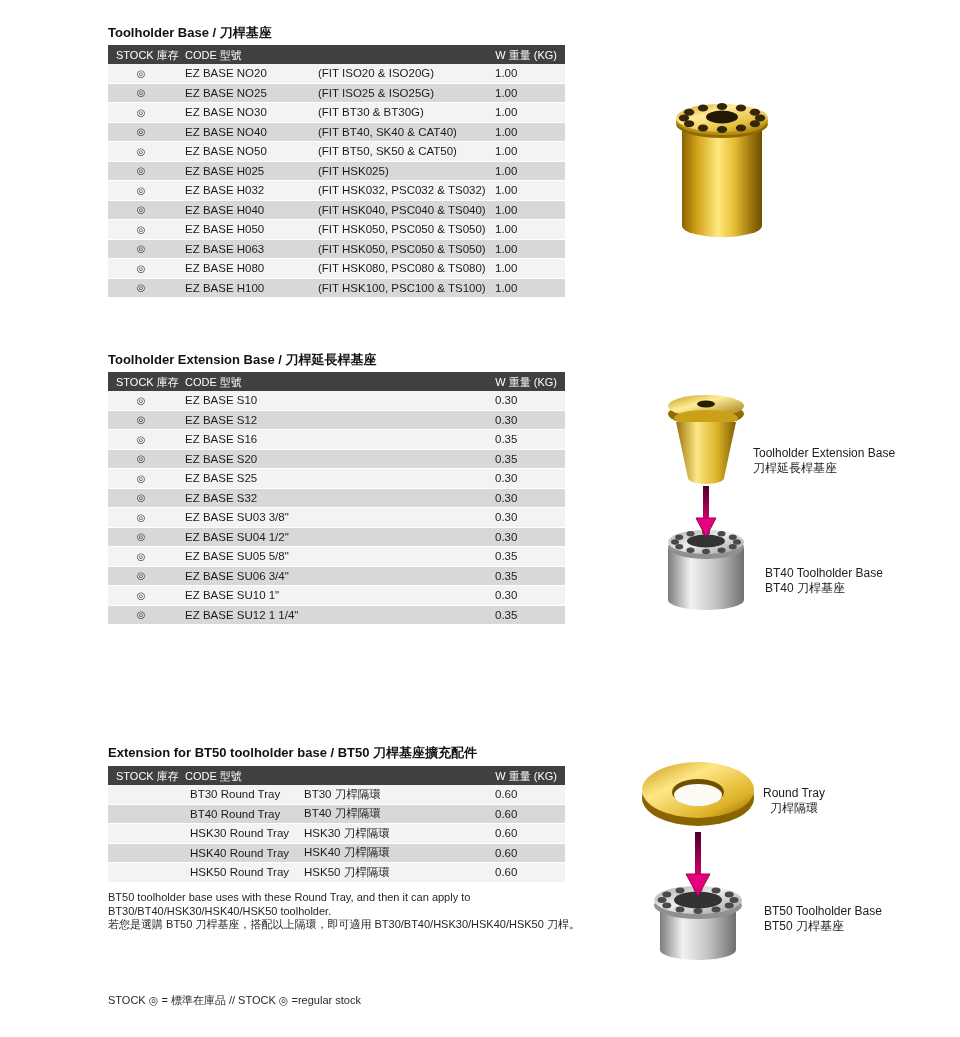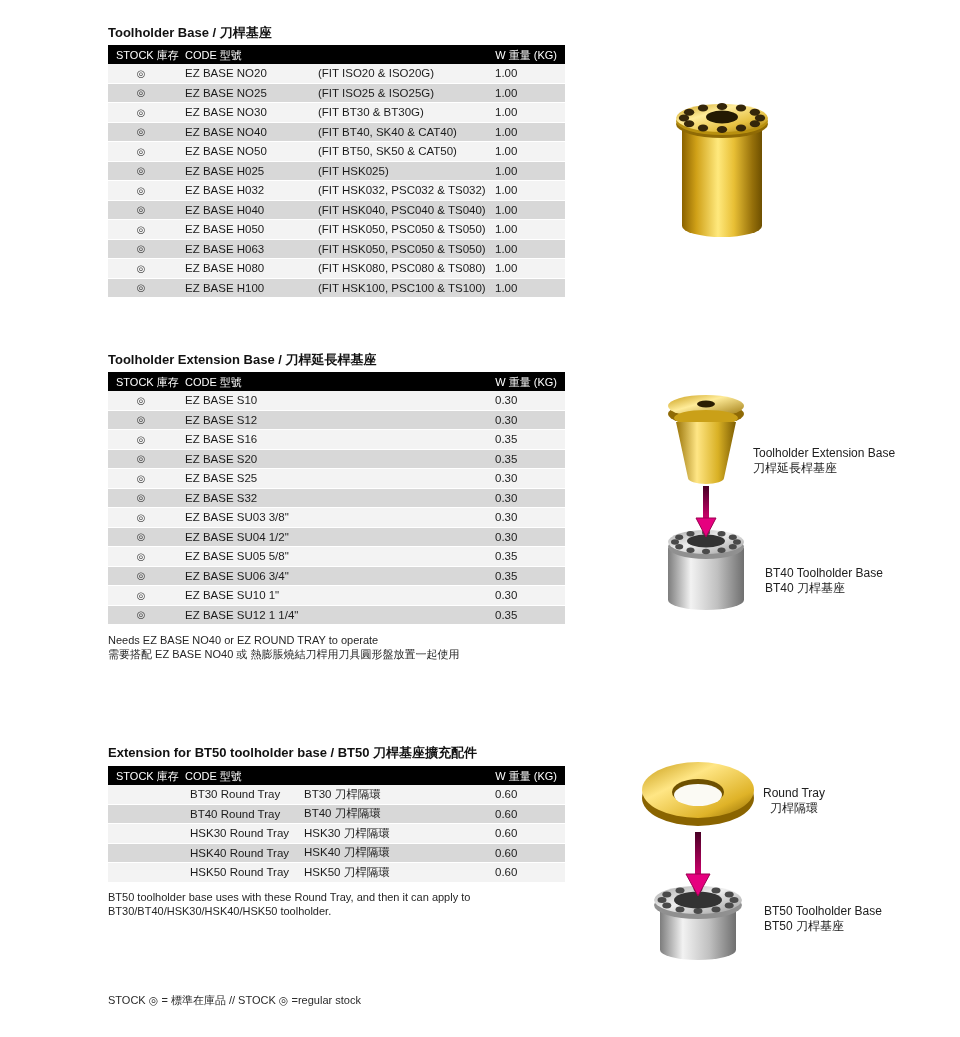--- a/index.html
+++ b/index.html
@@ -1,21 +1,21 @@
 <!DOCTYPE html>
 <html><head>
 <meta charset="utf-8">
 <style>
   html,body{margin:0;padding:0;}
   body{font-family:"Liberation Sans","DejaVu Sans",sans-serif;background:#fff;}
   #page{position:relative;width:960px;height:1037px;background:#ffffff;overflow:hidden;padding-left:44px;}
 
   .tbl-title{position:absolute;left:108px;font-size:13px;font-weight:bold;color:#111;white-space:nowrap;}
   .tbl{position:absolute;left:108px;width:457px;}
-  .thead{position:relative;background:#000000;color:#fff;height:19px;font-size:11px;}
+  .thead{position:relative;background:#404040;color:#fff;height:19px;font-size:11px;}
   .thead span{position:absolute;top:50%;transform:translateY(-50%);white-space:nowrap;}
   .th-stock{left:8px;}
   .th-code{left:77px;}
   .th-weight{right:8px;text-align:center;}
 
   .rows div.row{display:grid;align-items:center;height:19.5px;box-sizing:border-box;
     border-bottom:1px solid #fff;font-size:11.5px;color:#1c1c1c;white-space:nowrap;}
   .rows div.row:nth-of-type(odd){background:#f3f3f3;}
   .rows div.row:nth-of-type(even){background:#d8d8d8;}
   .t1 .row{grid-template-columns:66px 144px 1fr 70px;}
@@ -213,24 +213,20 @@
           <span class="c-weight">0.30</span>
         </div>
 
         <div class="row">
           <span class="c-stock">◎</span>
           <span class="c-code">EZ BASE SU12 1 1/4"</span>
           <span class="c-weight">0.35</span>
         </div>
       </div>
   </div>
-  <div class="note" style="top:634px;">
-    <span>Needs EZ BASE NO40 or EZ ROUND TRAY to operate</span>
-    <span>需要搭配 EZ BASE NO40 或 熱膨脹燒結刀桿用刀具圓形盤放置一起使用</span>
-  </div>
 
   <div class="tbl-title" style="top:744px;">Extension for BT50 toolholder base / BT50 刀桿基座擴充配件</div>
   <div class="tbl t3" style="top:766px;">
     <div class="thead">
       <span class="th-stock">STOCK 庫存</span>
       <span class="th-code">CODE 型號</span>
       <span class="th-weight">W 重量 (KG)</span>
     </div>
     <div class="rows">
 
@@ -265,20 +261,21 @@
         <div class="row">
           <span class="c-stock"></span>
           <span class="c-code">HSK50 Round Tray</span>
           <span class="c-desc">HSK50 刀桿隔環</span>
           <span class="c-weight">0.60</span>
         </div>
       </div>
   </div>
   <div class="note note2" style="top:891px;">
     <span class="en">BT50 toolholder base uses with these Round Tray, and then it can apply to BT30/BT40/HSK30/HSK40/HSK50 toolholder.</span>
+    <span>若您是選購 BT50 刀桿基座，搭配以上隔環，即可適用 BT30/BT40/HSK30/HSK40/HSK50 刀桿。</span>
   </div>
 
   <svg class="fig" style="left:652px;top:78px;" width="140" height="170" viewBox="0 0 140 170">
     <defs>
       <linearGradient id="g1body" x1="0" y1="0" x2="1" y2="0">
         <stop offset="0" stop-color="#8a6200"></stop>
           <stop offset="0.18" stop-color="#d0a118"></stop>
         <stop offset="0.45" stop-color="#ffe97d"></stop>
           <stop offset="0.65" stop-color="#e8bf35"></stop>
         <stop offset="0.88" stop-color="#96700a"></stop>

